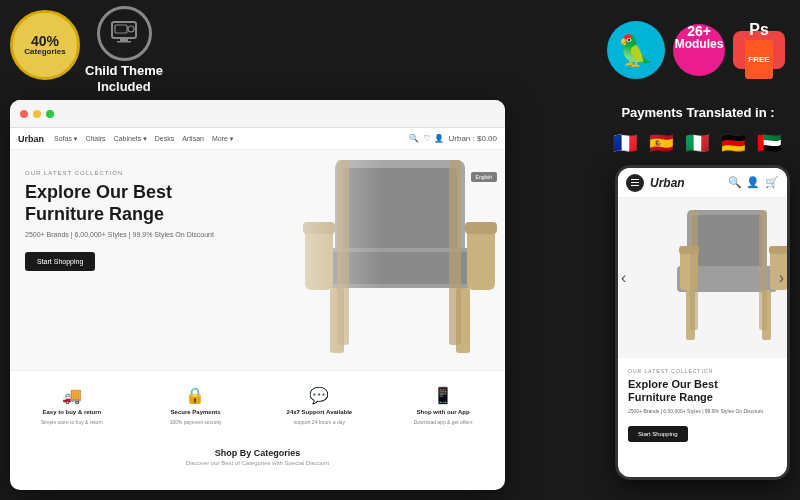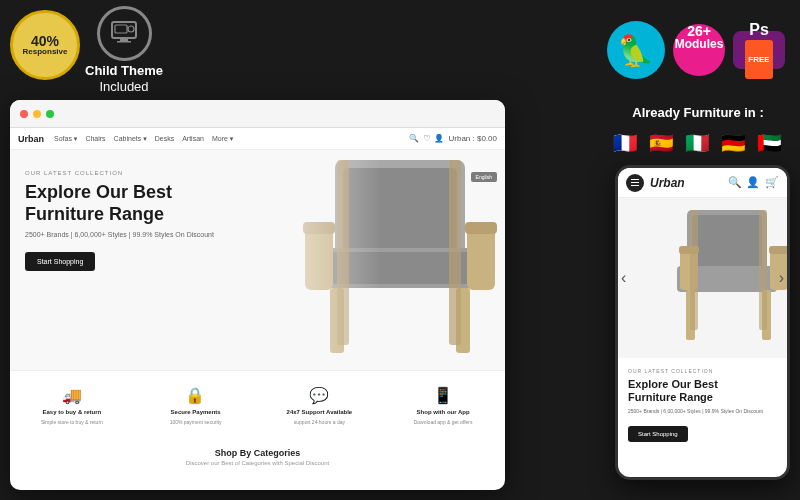--- a/index.html
+++ b/index.html
@@ -87,21 +87,21 @@
       text-align: center;
       line-height: 1.2;
     }
     .child-theme-text .line1 {
       font-size: 13px;
       font-weight: 700;
       color: #fff;
     }
     .child-theme-text .line2 {
       font-size: 13px;
-      font-weight: 400;
+      font-weight: 700;
       color: #fff;
     }
 
     
     .right-badges {
       margin-left: auto;
       display: flex;
       align-items: center;
       gap: 8px;
       padding-right: 15px;
@@ -136,21 +136,21 @@
     .modules-badge .num {
       font-size: 14px;
       line-height: 1;
     }
     .modules-badge .mod {
       font-size: 12px;
       line-height: 1;
     }
 
     .ps-badge {
-      background: #701a75;
+      background: #ef4444;
       border-radius: 8px;
       width: 52px;
       height: 38px;
       display: flex;
       flex-direction: column;
       align-items: center;
       justify-content: center;
       color: white;
       font-weight: 900;
     }
@@ -493,21 +493,21 @@
     .chair-svg {
       width: 100%;
       height: 100%;
     }
   </style>
 </head>
 <body>
 
 <div class="responsive-badge">
   <span class="percent">40%</span>
-  <span class="text">Responsive</span>
+  <span class="text">Categories</span>
 </div>
 
 <div class="header-area">
 
   <div class="child-theme-badge">
     <div class="child-theme-icon">
       <svg width="30" height="30" viewBox="0 0 30 30">
         <rect x="3" y="4" width="24" height="16" rx="2" fill="none" stroke="#888" stroke-width="2"></rect>
         <rect x="11" y="20" width="8" height="3" fill="#888"></rect>
         <rect x="8" y="23" width="14" height="1.5" fill="#888"></rect>
@@ -531,21 +531,21 @@
       <span class="mod">Modules</span>
     </div>
     <div class="ps-badge">
       <span class="ps-text">Ps</span>
       <span class="free-text">FREE</span>
     </div>
   </div>
 </div>
 
 <div class="translation-section">
-  <div class="translation-title">Already Furniture in :</div>
+  <div class="translation-title">Payments Translated in :</div>
   <div class="flags-row">
     <span class="flag">🇫🇷</span>
     <span class="flag">🇪🇸</span>
     <span class="flag">🇮🇹</span>
     <span class="flag">🇩🇪</span>
     <span class="flag">🇦🇪</span>
   </div>
 </div>
 
 <div class="browser-mockup">

